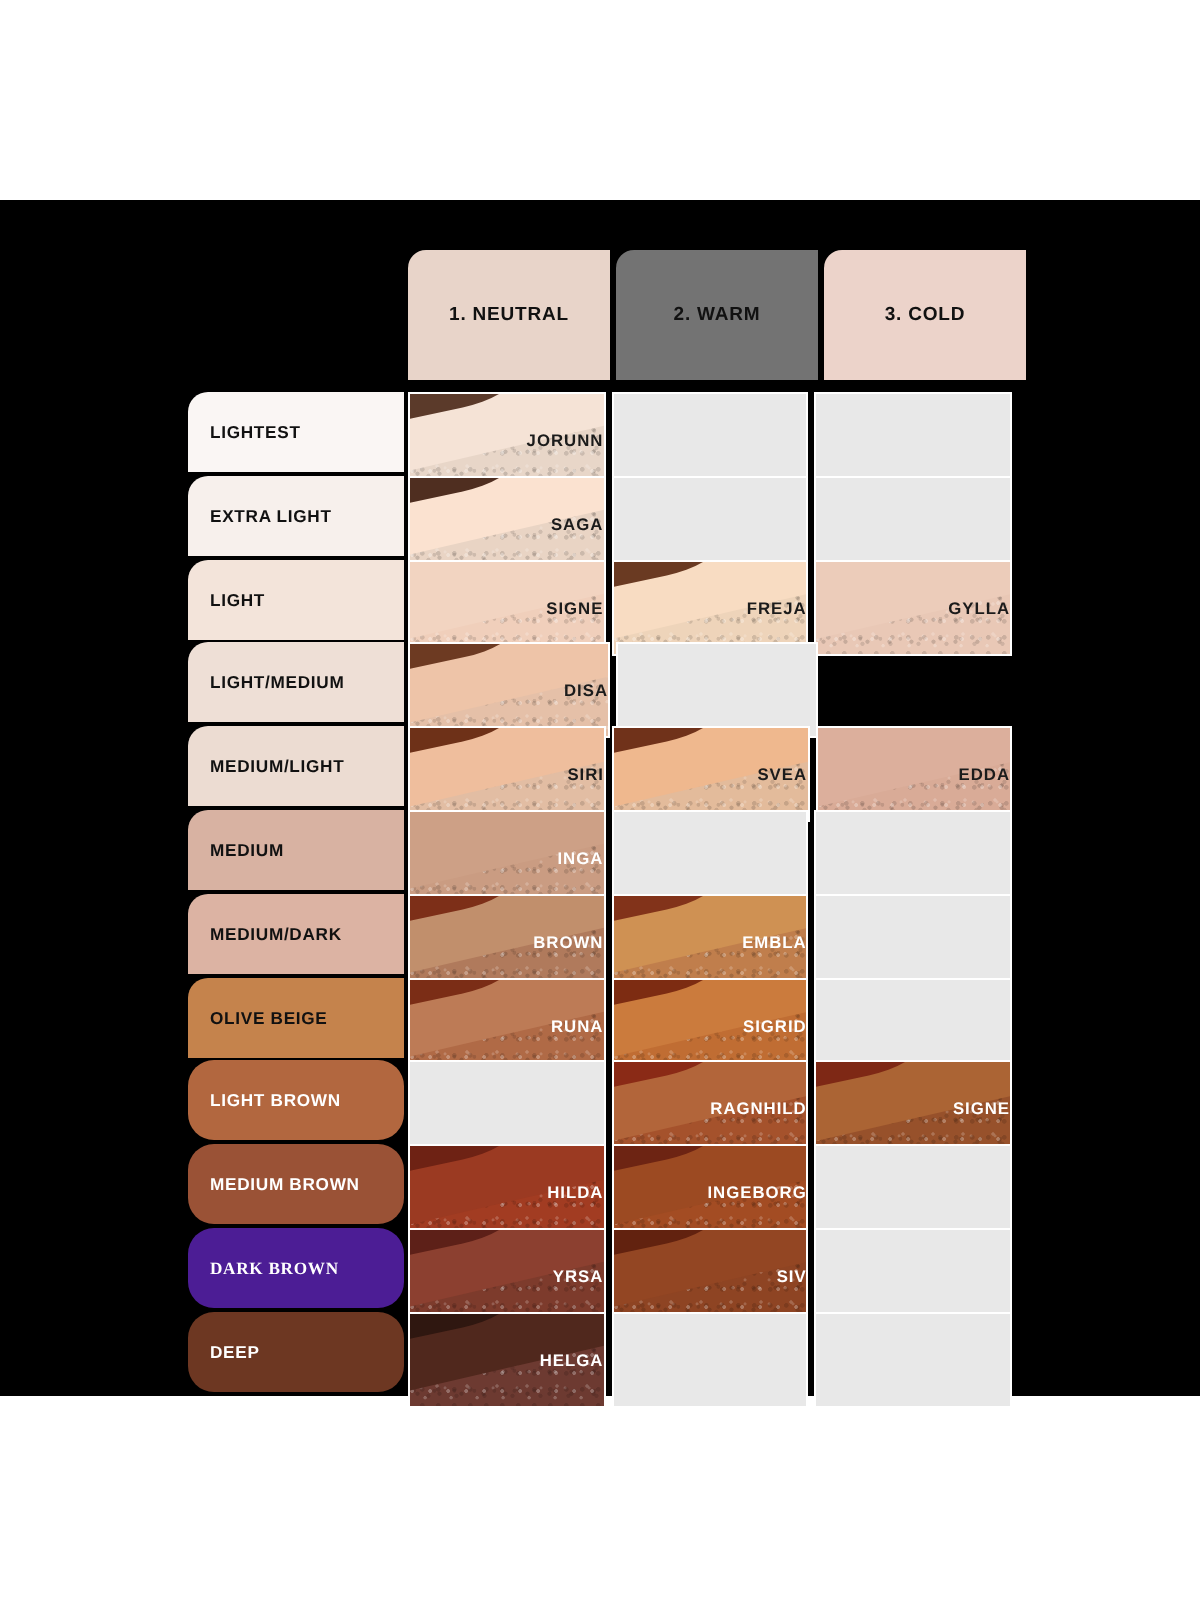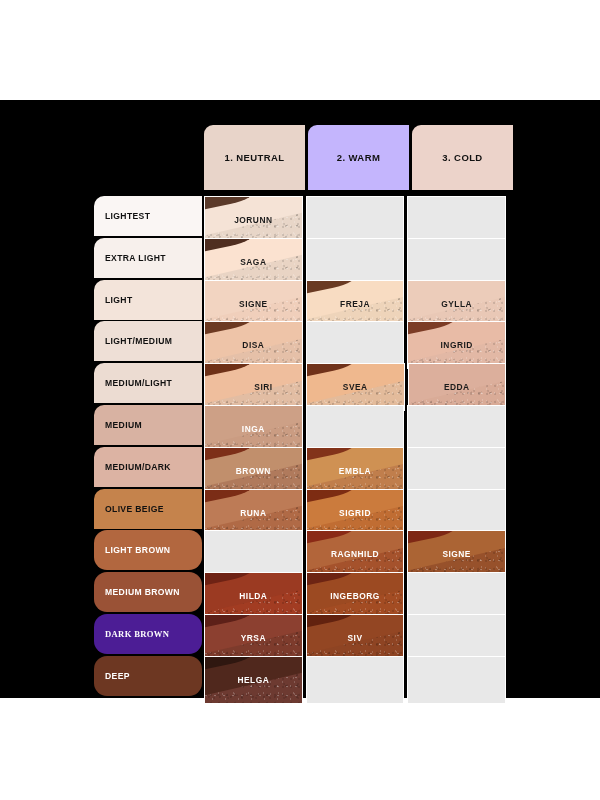--- a/index.html
+++ b/index.html
@@ -39,21 +39,21 @@
   }
   .row-label.on-dark{color:#ffffff;border-radius:13px;}
 
   
   #grid{position:absolute;left:204px;top:196px;width:302px;}
   .grid-row{display:flex;height:40px;margin-bottom:1.8px;}
   .cell{
     position:relative;width:101px;height:48px;margin-right:3px;
     overflow:hidden;box-sizing:border-box;
     border:1.6px solid #ffffff;
-    display:flex;align-items:center;justify-content:center;
+    display:flex;align-items:center;justify-content:flex-end;
   }
   .cell:last-child{margin-right:0;}
   .cell.empty{background:#e8e8e8;border-color:#ffffff;}
 
   .swatch{position:absolute;inset:0;overflow:hidden;}
   
   .band-smooth{
     position:absolute;left:-12%;top:-60%;width:130%;height:150%;
     transform:rotate(-13deg);transform-origin:0 100%;
   }
@@ -93,21 +93,21 @@
 </head>
 <body>
 
 <div id="stage">
   <div id="band"></div>
 
   <div id="header-row">
       <div class="col-head" style="background: rgb(232, 212, 201);">
         <span>1. NEUTRAL</span>
       </div>
-      <div class="col-head" style="background: #c4b5fd;">
+      <div class="col-head" style="background: #737373;">
         <span>2. WARM</span>
       </div>
       <div class="col-head" style="background: rgb(236, 211, 202);">
         <span>3. COLD</span>
       </div>
     </div>
 
   <div id="label-col">
       <div class="row-label" style="background: rgb(250, 246, 244);">
         <span>LIGHTEST</span>
@@ -199,28 +199,20 @@
       <div class="grid-row">
         <div class="cell" style="background: rgb(229, 192, 168);">
           <div class="swatch">
             <div class="powder" style="background: rgb(229, 192, 168);"></div>
             <div class="band-smooth" style="background: rgb(238, 196, 168);"></div>
             <div class="streak" style="background: rgb(109, 58, 34);"></div>
           </div>
           <span class="cell-label dark">DISA</span>
         </div>
         <div class="cell empty"></div>
-        <div class="cell" style="background: rgb(226, 184, 165);">
-          <div class="swatch">
-            <div class="powder" style="background: rgb(226, 184, 165);"></div>
-            <div class="band-smooth" style="background: rgb(232, 187, 166);"></div>
-            <div class="streak" style="background: rgb(124, 60, 38);"></div>
-          </div>
-          <span class="cell-label dark">INGRID</span>
-        </div>
       </div>
       <div class="grid-row">
         <div class="cell" style="background: rgb(226, 189, 163); padding-left: 20px;">
           <div class="swatch">
             <div class="powder" style="background: rgb(226, 189, 163);"></div>
             <div class="band-smooth" style="background: rgb(239, 190, 157);"></div>
             <div class="streak" style="background: rgb(110, 49, 24);"></div>
           </div>
           <span class="cell-label dark">SIRI</span>
         </div>

